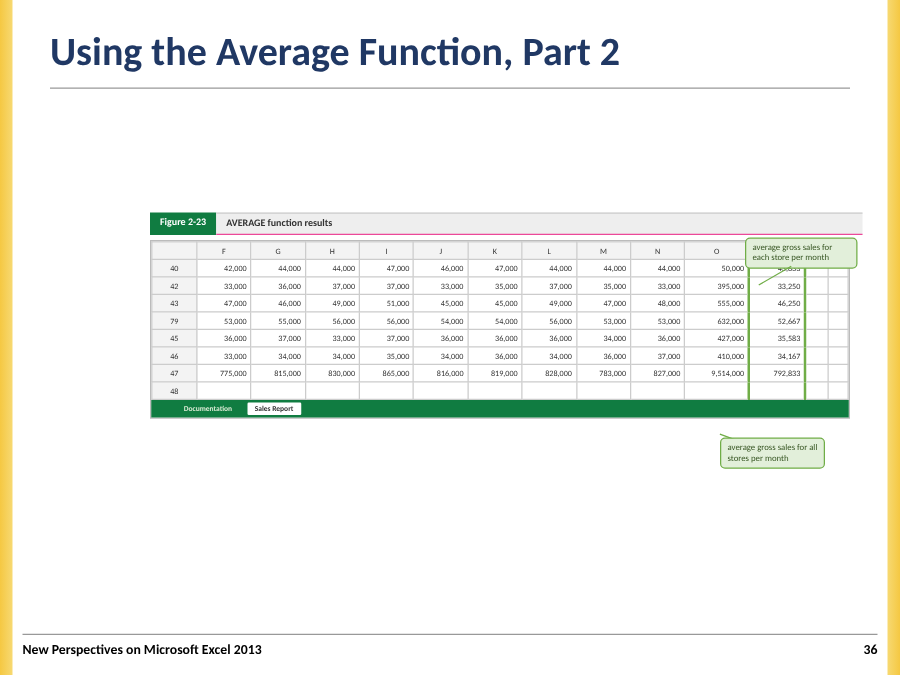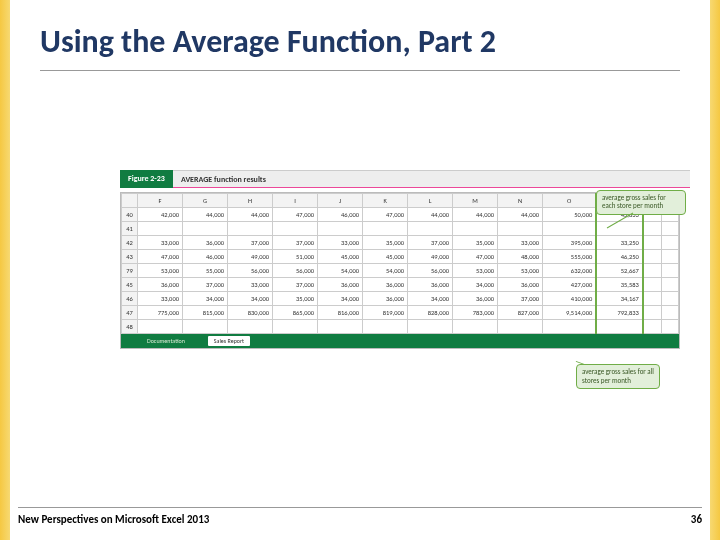--- a/index.html
+++ b/index.html
@@ -94,33 +94,34 @@
     height: 14px;
   }
   table.grid th {
     background: #f3f3f3;
     text-align: center;
     font-weight: normal;
   }
   table.grid td.rowhdr {
     background: #f3f3f3;
     text-align: center;
-    width: 16px;
+    width: 36px;
   }
   .avg-col { border-left: 2px solid #70ad47 !important; border-right: 2px solid #70ad47 !important; }
   .totals-row td { border-top: 2px solid #70ad47; border-bottom: 2px solid #70ad47; }
   .tabstrip {
     background: #107c41;
     height: 14px;
     display: flex;
     align-items: center;
     font-size: 6px;
     color: #fff;
     padding-left: 20px;
-    gap: 17px;
+    gap: 6px;
+    font-weight: bold;
   }
   .tabstrip .tab {
     background: #fff;
     color: #333;
     padding: 1px 6px;
     border-radius: 1px;
   }
   .tabstrip .tab.inactive {
     background: transparent;
     color: #d9ead3;
@@ -202,36 +203,20 @@
             <td>47,000</td>
             <td>44,000</td>
             <td>44,000</td>
             <td>44,000</td>
             <td>50,000</td>
             <td class="avg-col">43,833</td>
             <td></td>
             <td></td>
           </tr>
           <tr>
-            <td class="rowhdr">41</td>
-            <td></td>
-            <td></td>
-            <td></td>
-            <td></td>
-            <td></td>
-            <td></td>
-            <td></td>
-            <td></td>
-            <td></td>
-            <td></td>
-            <td class="avg-col"></td>
-            <td></td>
-            <td></td>
-          </tr>
-          <tr>
             <td class="rowhdr">42</td>
             <td>33,000</td>
             <td>36,000</td>
             <td>37,000</td>
             <td>37,000</td>
             <td>33,000</td>
             <td>35,000</td>
             <td>37,000</td>
             <td>35,000</td>
             <td>33,000</td>

